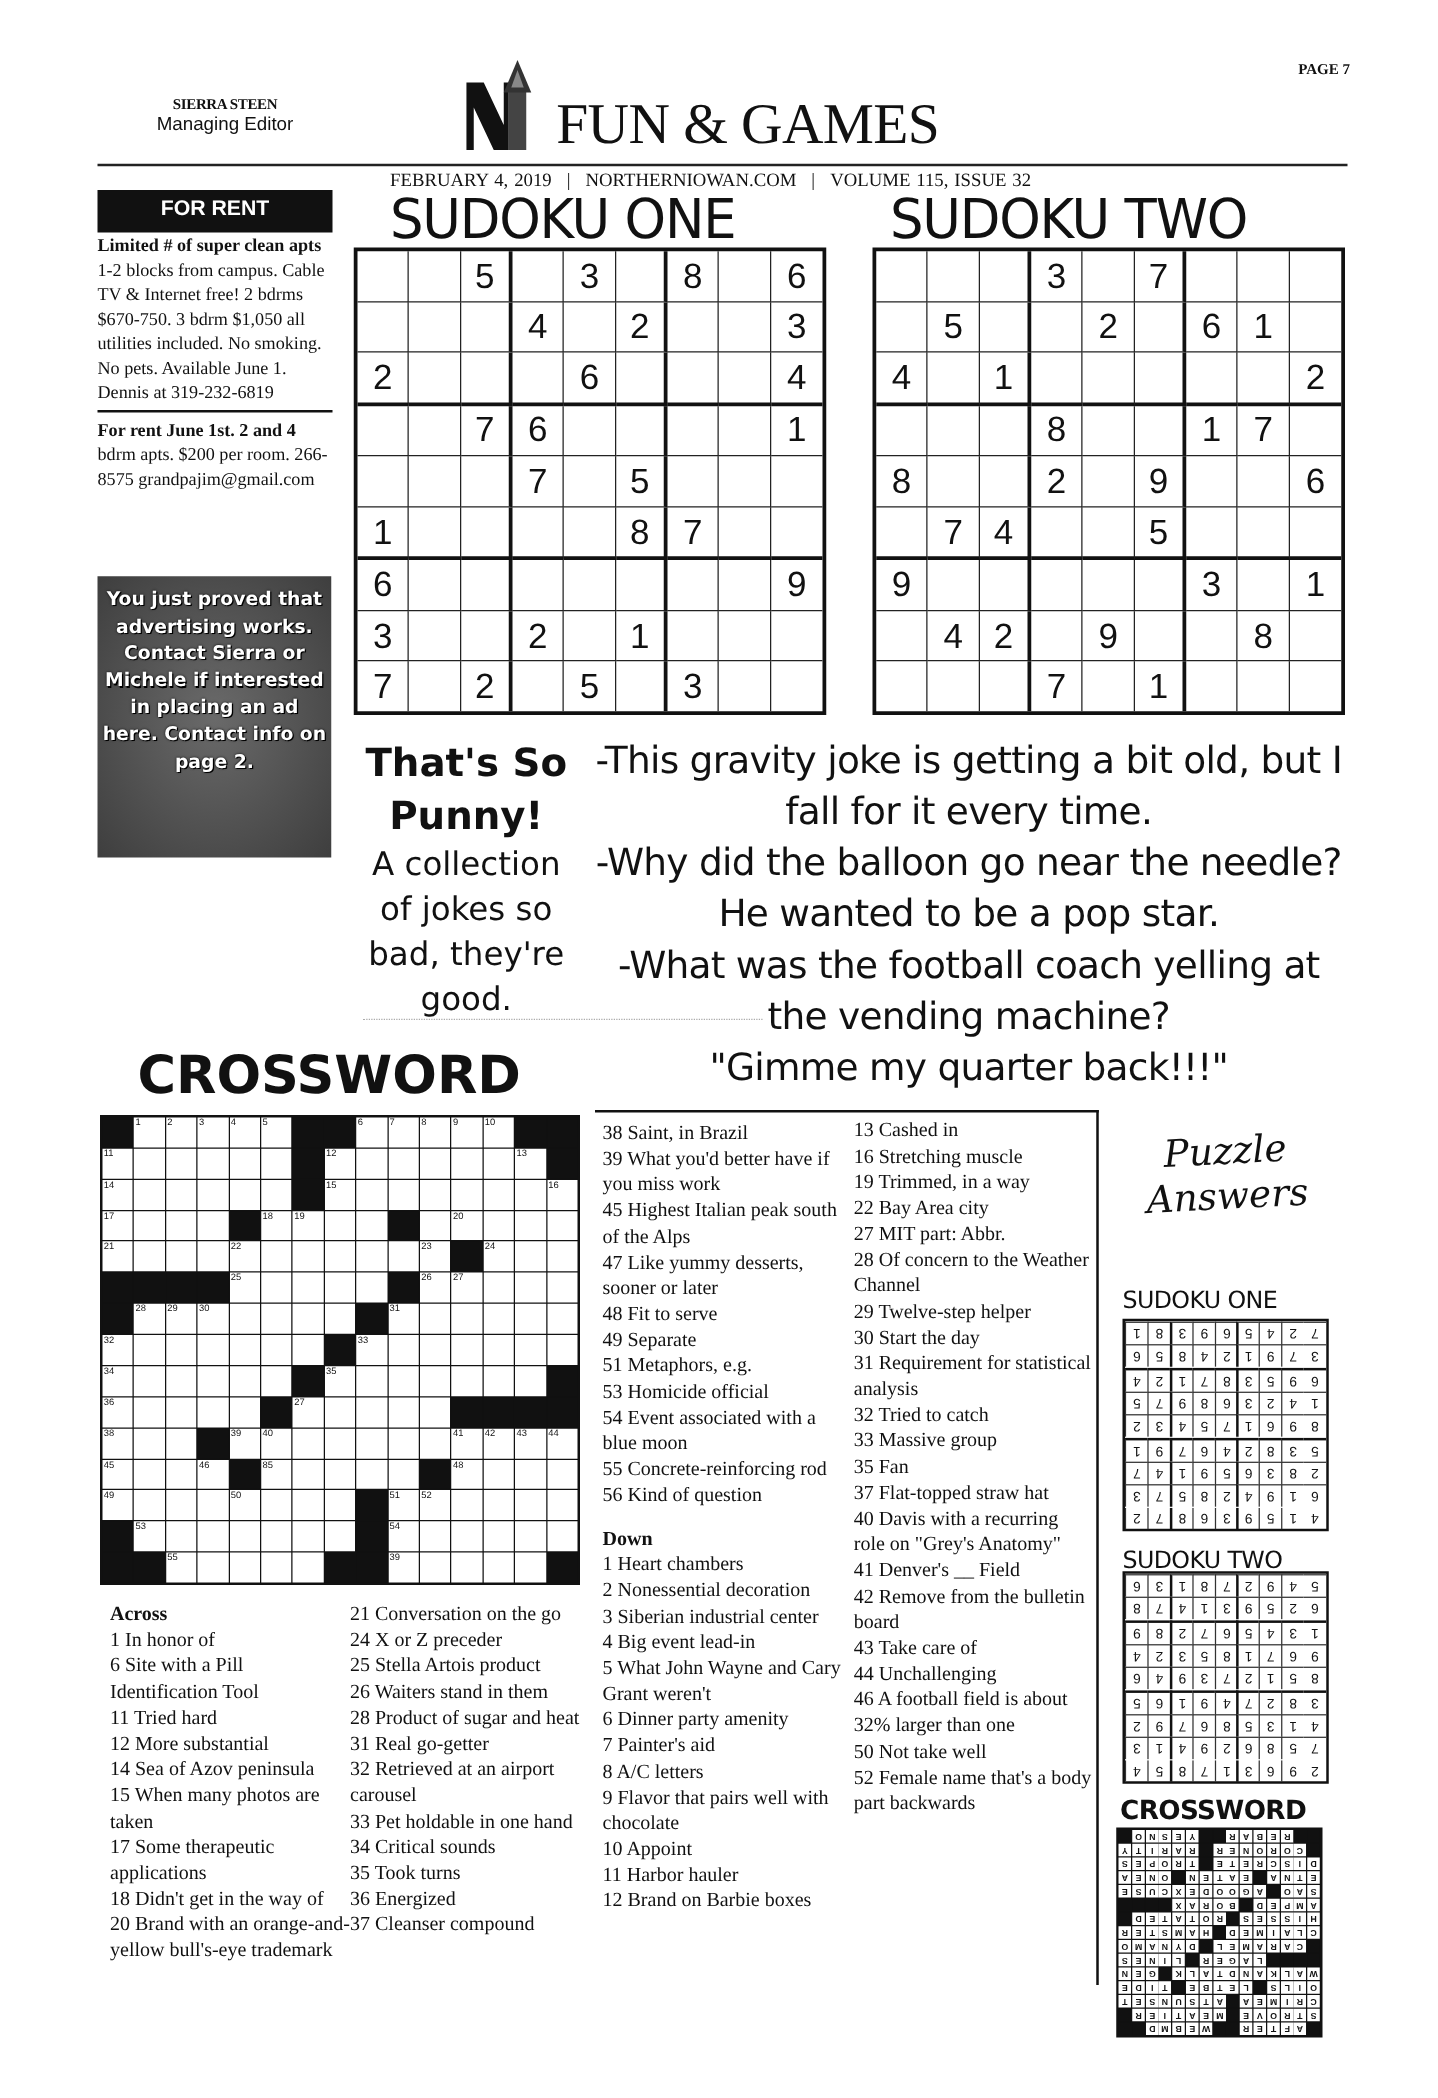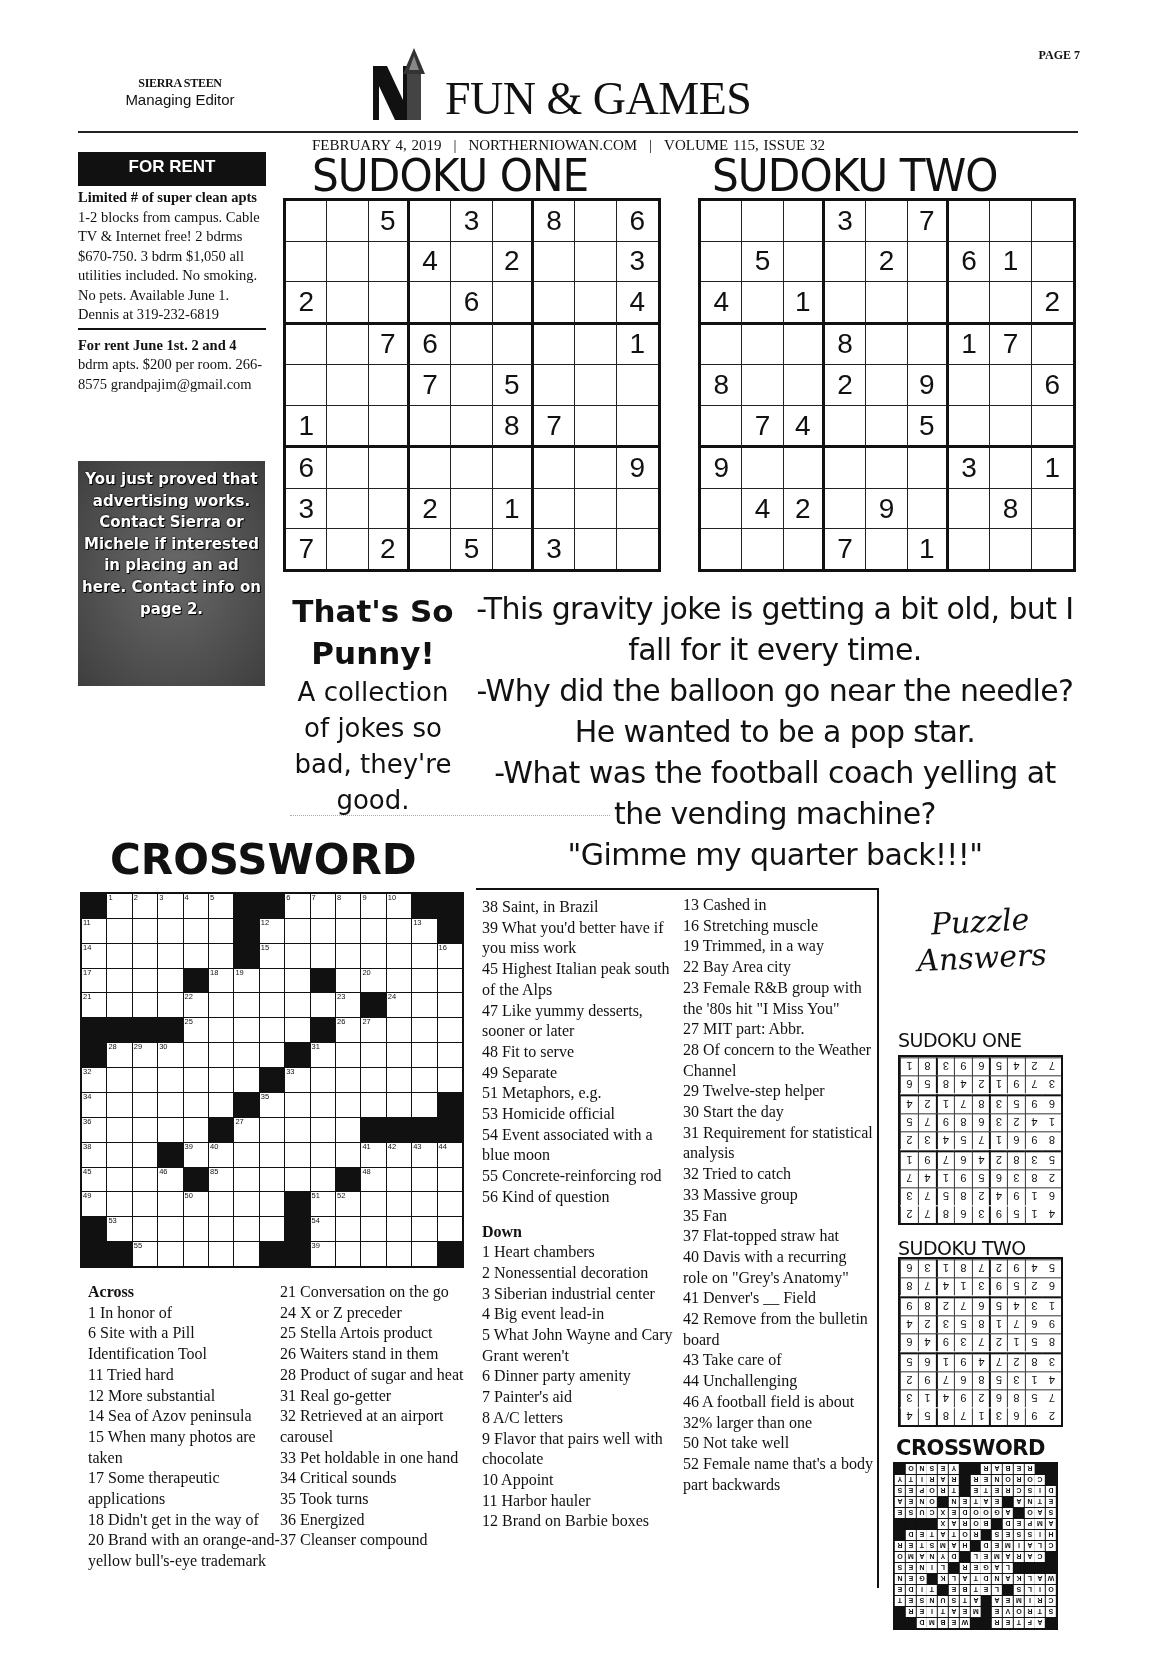--- a/index.html
+++ b/index.html
@@ -678,21 +678,20 @@
       <div>11 Harbor hauler</div>
       <div>12 Brand on Barbie boxes</div>
     </div>
 </div>
 <div id="clue-col4" class="abs clues">
   <div>
       <div>13 Cashed in</div>
       <div>16 Stretching muscle</div>
       <div>19 Trimmed, in a way</div>
       <div>22 Bay Area city</div>
-      <div>23 Female R&amp;B group with the '80s hit "I Miss You"</div>
       <div>27 MIT part: Abbr.</div>
       <div>28 Of concern to the Weather Channel</div>
       <div>29 Twelve-step helper</div>
       <div>30 Start the day</div>
       <div>31 Requirement for statistical analysis</div>
       <div>32 Tried to catch</div>
       <div>33 Massive group</div>
       <div>35 Fan</div>
       <div>37 Flat-topped straw hat</div>
       <div>40 Davis with a recurring role on "Grey's Anatomy"</div>

